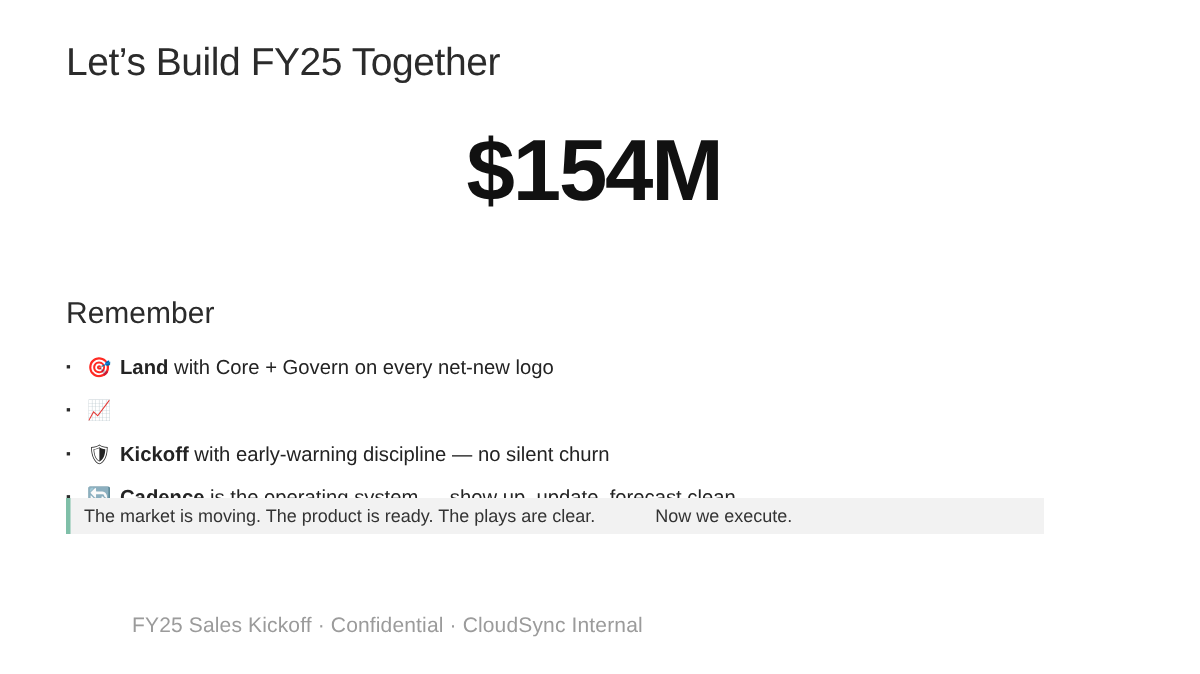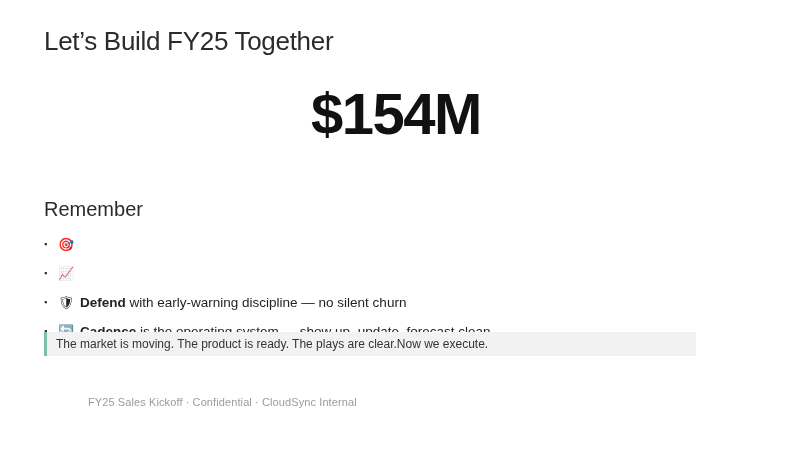--- a/index.html
+++ b/index.html
@@ -94,27 +94,28 @@
     width: 652px;
     height: 24px;
     background: #f2f2f2;
     border-left: 3px solid #7fbfa8;
     box-sizing: border-box;
     display: flex;
     align-items: center;
     padding-left: 9px;
     font-size: 12px;
     color: #333333;
+    gap: 40px;
   }
   .callout strong { font-weight: normal; }
   .footer {
     position: absolute;
     left: 40px;
-    top: 396px;
-    font-size: 11px;
+    top: 408px;
+    font-size: 14px;
     color: #9b9b9b;
     letter-spacing: 0.1px;
     padding-left: 48px;
   }
 </style>
 </head>
 <body>
 
 <div class="slide">
 
@@ -124,31 +125,32 @@
     <div class="hero-number">$154M</div>
   </div>
 
   <div class="section-heading">Remember</div>
 
   <div class="bullets">
 
     <div class="bullet">
       <span class="bullet-marker">▪</span>
       <span class="bullet-icon">🎯</span>
+      <span class="bullet-text"><strong>Land</strong><span> with Core + Govern on every net-new logo</span></span>
     </div>
 
     <div class="bullet">
       <span class="bullet-marker">▪</span>
       <span class="bullet-icon">📈</span>
     </div>
 
     <div class="bullet">
       <span class="bullet-marker">▪</span>
       <span class="bullet-icon">🛡</span>
-      <span class="bullet-text"><strong>Defend</strong><span> with early-warning discipline — no silent churn</span></span>
+      <span class="bullet-text"><strong>Kickoff</strong><span> with early-warning discipline — no silent churn</span></span>
     </div>
 
     <div class="bullet">
       <span class="bullet-marker">▪</span>
       <span class="bullet-icon">🔄</span>
       <span class="bullet-text"><strong>Cadence</strong><span> is the operating system — show up, update, forecast clean</span></span>
     </div>
 
   </div>
 

